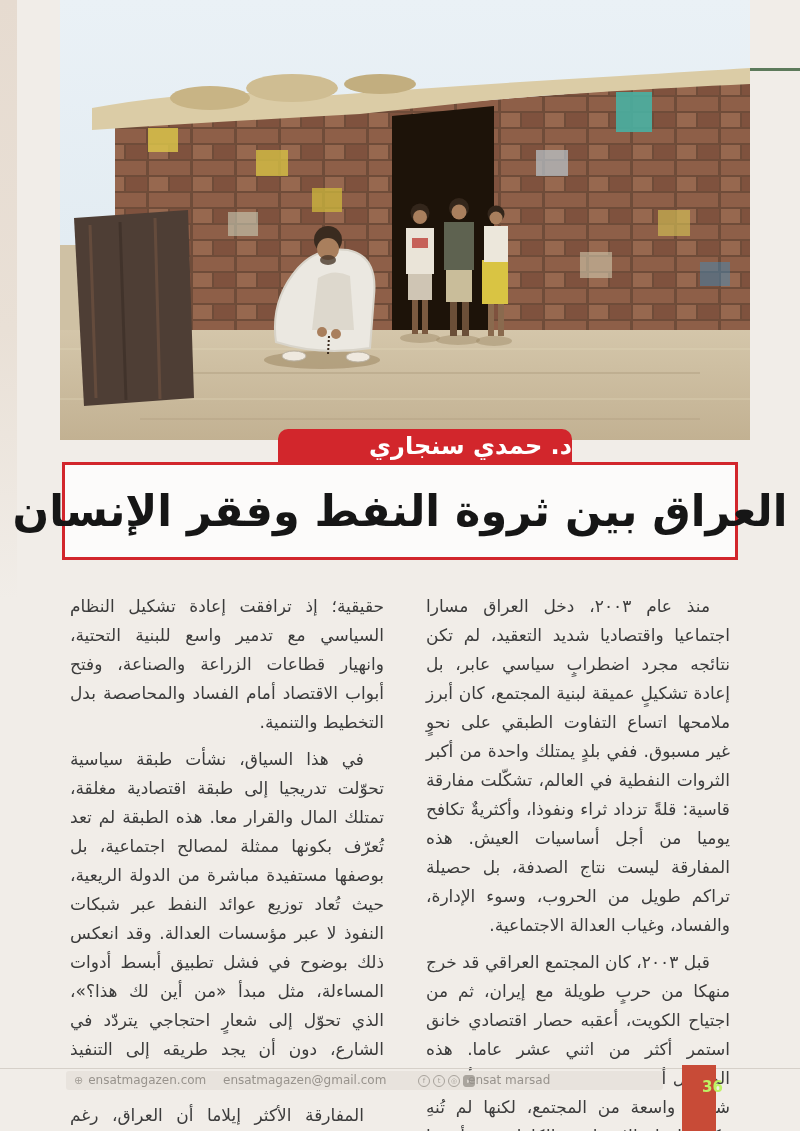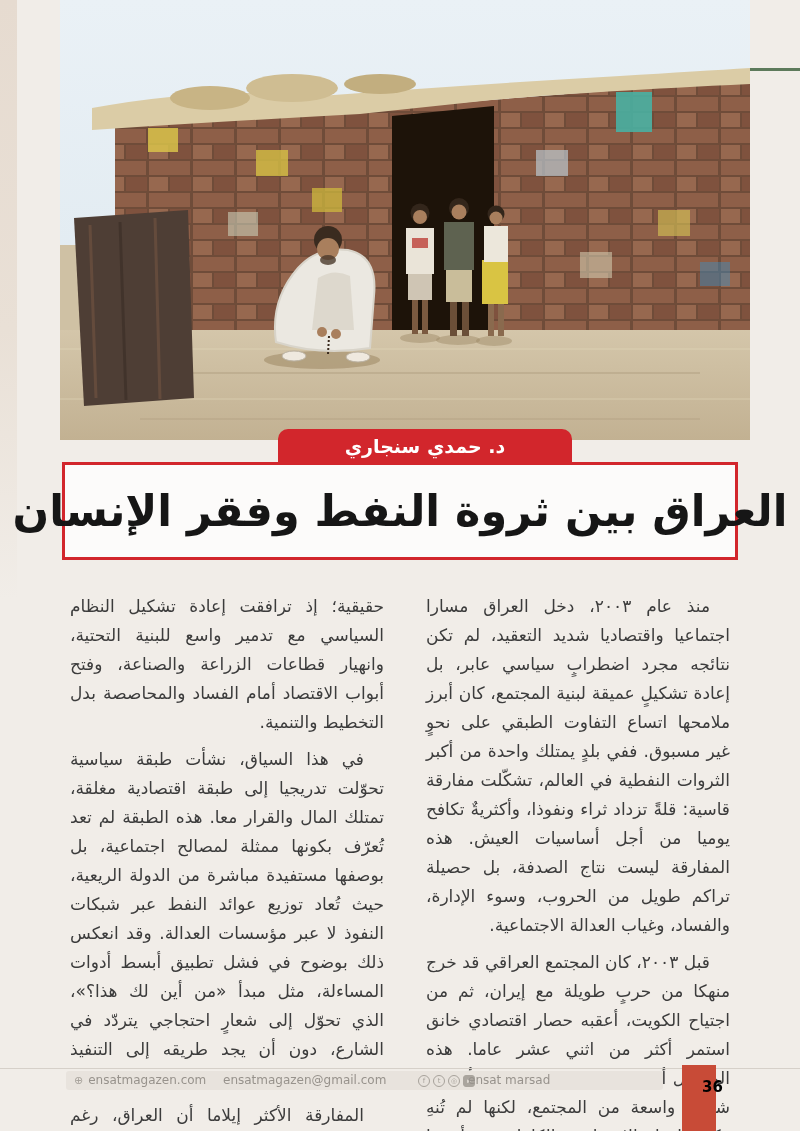--- a/index.html
+++ b/index.html
@@ -17,22 +17,22 @@
   }
 
   .photo{position:absolute;left:60px;top:0;width:690px;height:440px;}
   .photo svg{display:block;width:100%;height:100%;}
 
   .green-line{position:absolute;left:750px;top:68px;width:50px;height:3px;background:#5d7a5b;}
 
   .byline{
     position:absolute;left:278px;top:429px;width:294px;height:34px;
     background:#d2262c;border-radius:10px 10px 0 0;
-    color:#ffffff;font-weight:bold;font-size:19px;line-height:34px;
-    text-align:center;direction:rtl;
+    color:#ffffff;font-weight:bold;font-size:24px;line-height:34px;
+    direction:rtl;
   }
 
   .headline-box{
     position:absolute;left:62px;top:462px;width:670px;height:92px;
     background:#fcfbfa;border:3px solid #d2262c;
     display:flex;align-items:center;justify-content:center;
   }
   .headline-box h1{
     margin:8px;font-size:43px;font-weight:bold;color:#161616;
     direction:rtl;white-space:nowrap;letter-spacing:0;
@@ -60,21 +60,21 @@
   .social-row{position:absolute;left:352px;top:4px;display:flex;gap:3px;}
   .sicon{
     display:inline-block;width:10px;height:10px;border:1px solid #a7a29b;border-radius:50%;
     font-size:7px;line-height:10px;text-align:center;color:#a7a29b;overflow:hidden;
   }
   .sicon.fill{background:#aaa59e;color:#e8e3dd;border-color:#aaa59e;border-radius:3px;}
   .footer-social-label{position:absolute;left:402px;top:0;height:19px;line-height:19px;}
 
   .page-badge{
     position:absolute;left:682px;top:1065px;width:34px;height:66px;
-    background:#c84b37;color:#000000;font-weight:bold;font-size:15px;
+    background:#c84b37;color:#bef264;font-weight:bold;font-size:15px;
     text-align:center;padding-top:13px;box-sizing:border-box;padding-left:20px;
   }
 </style>
 </head>
 <body>
 
 <div class="page">
 
   <div class="left-edge-shadow"></div>
 

